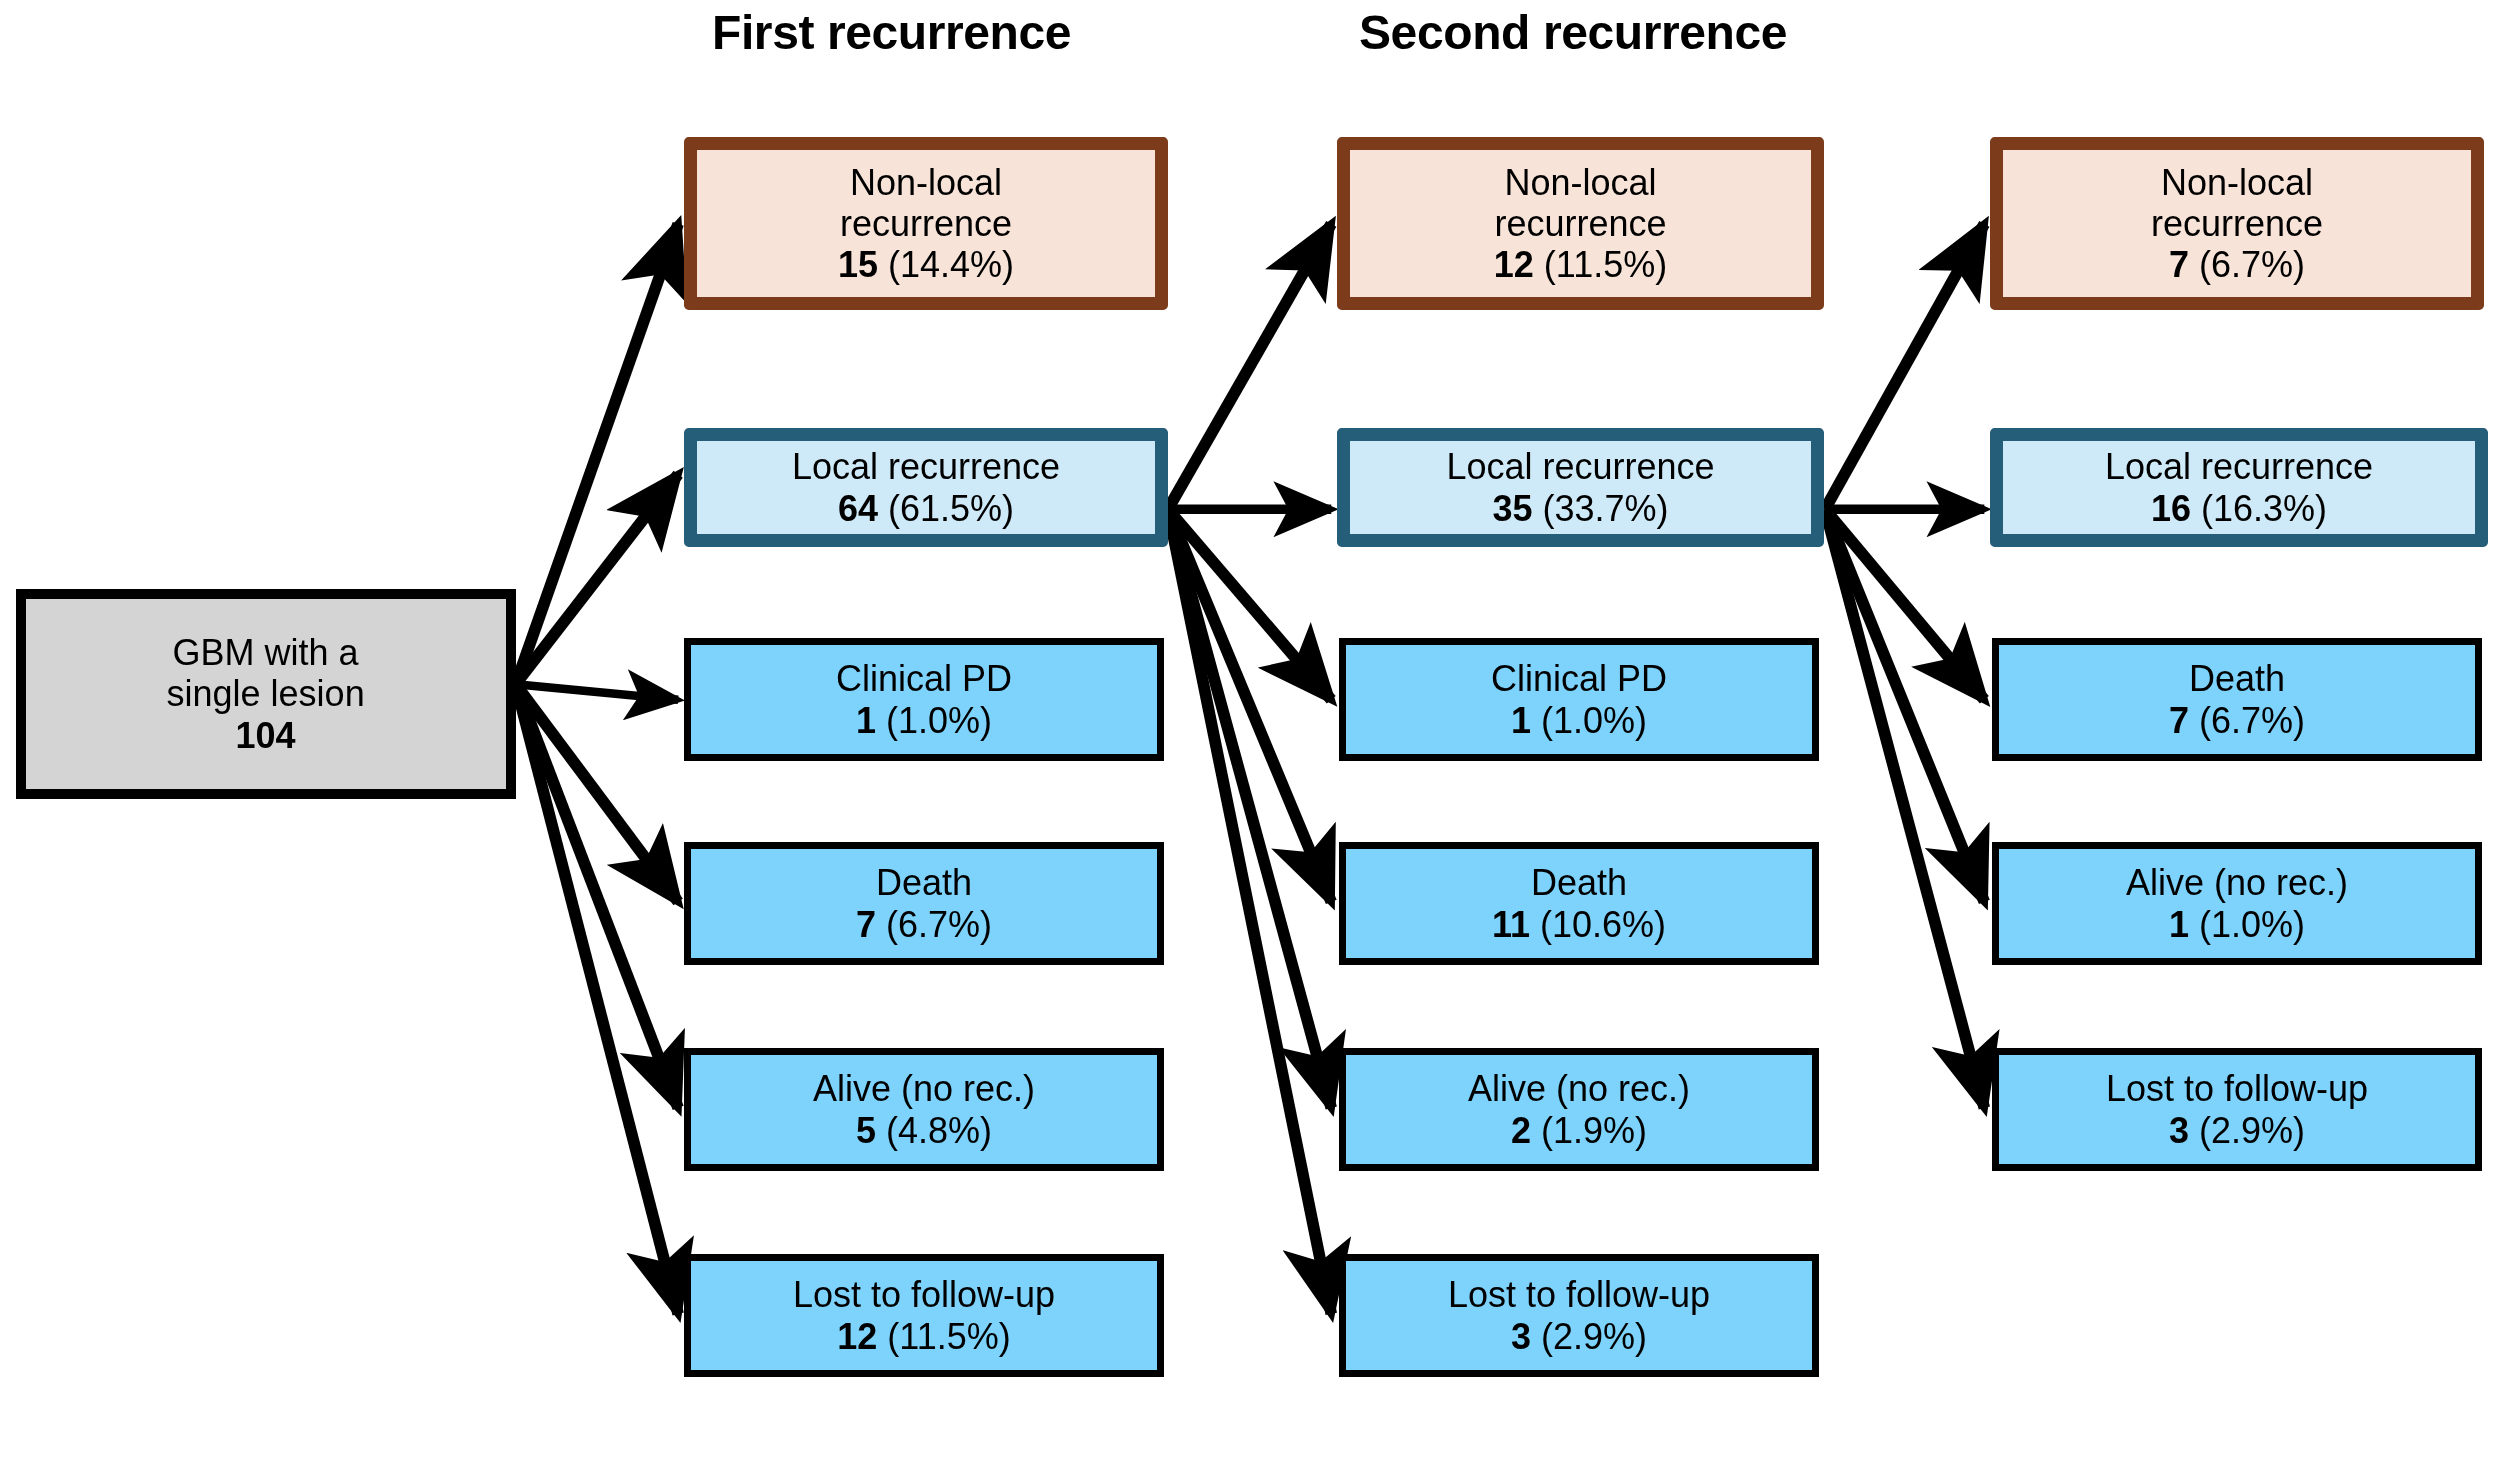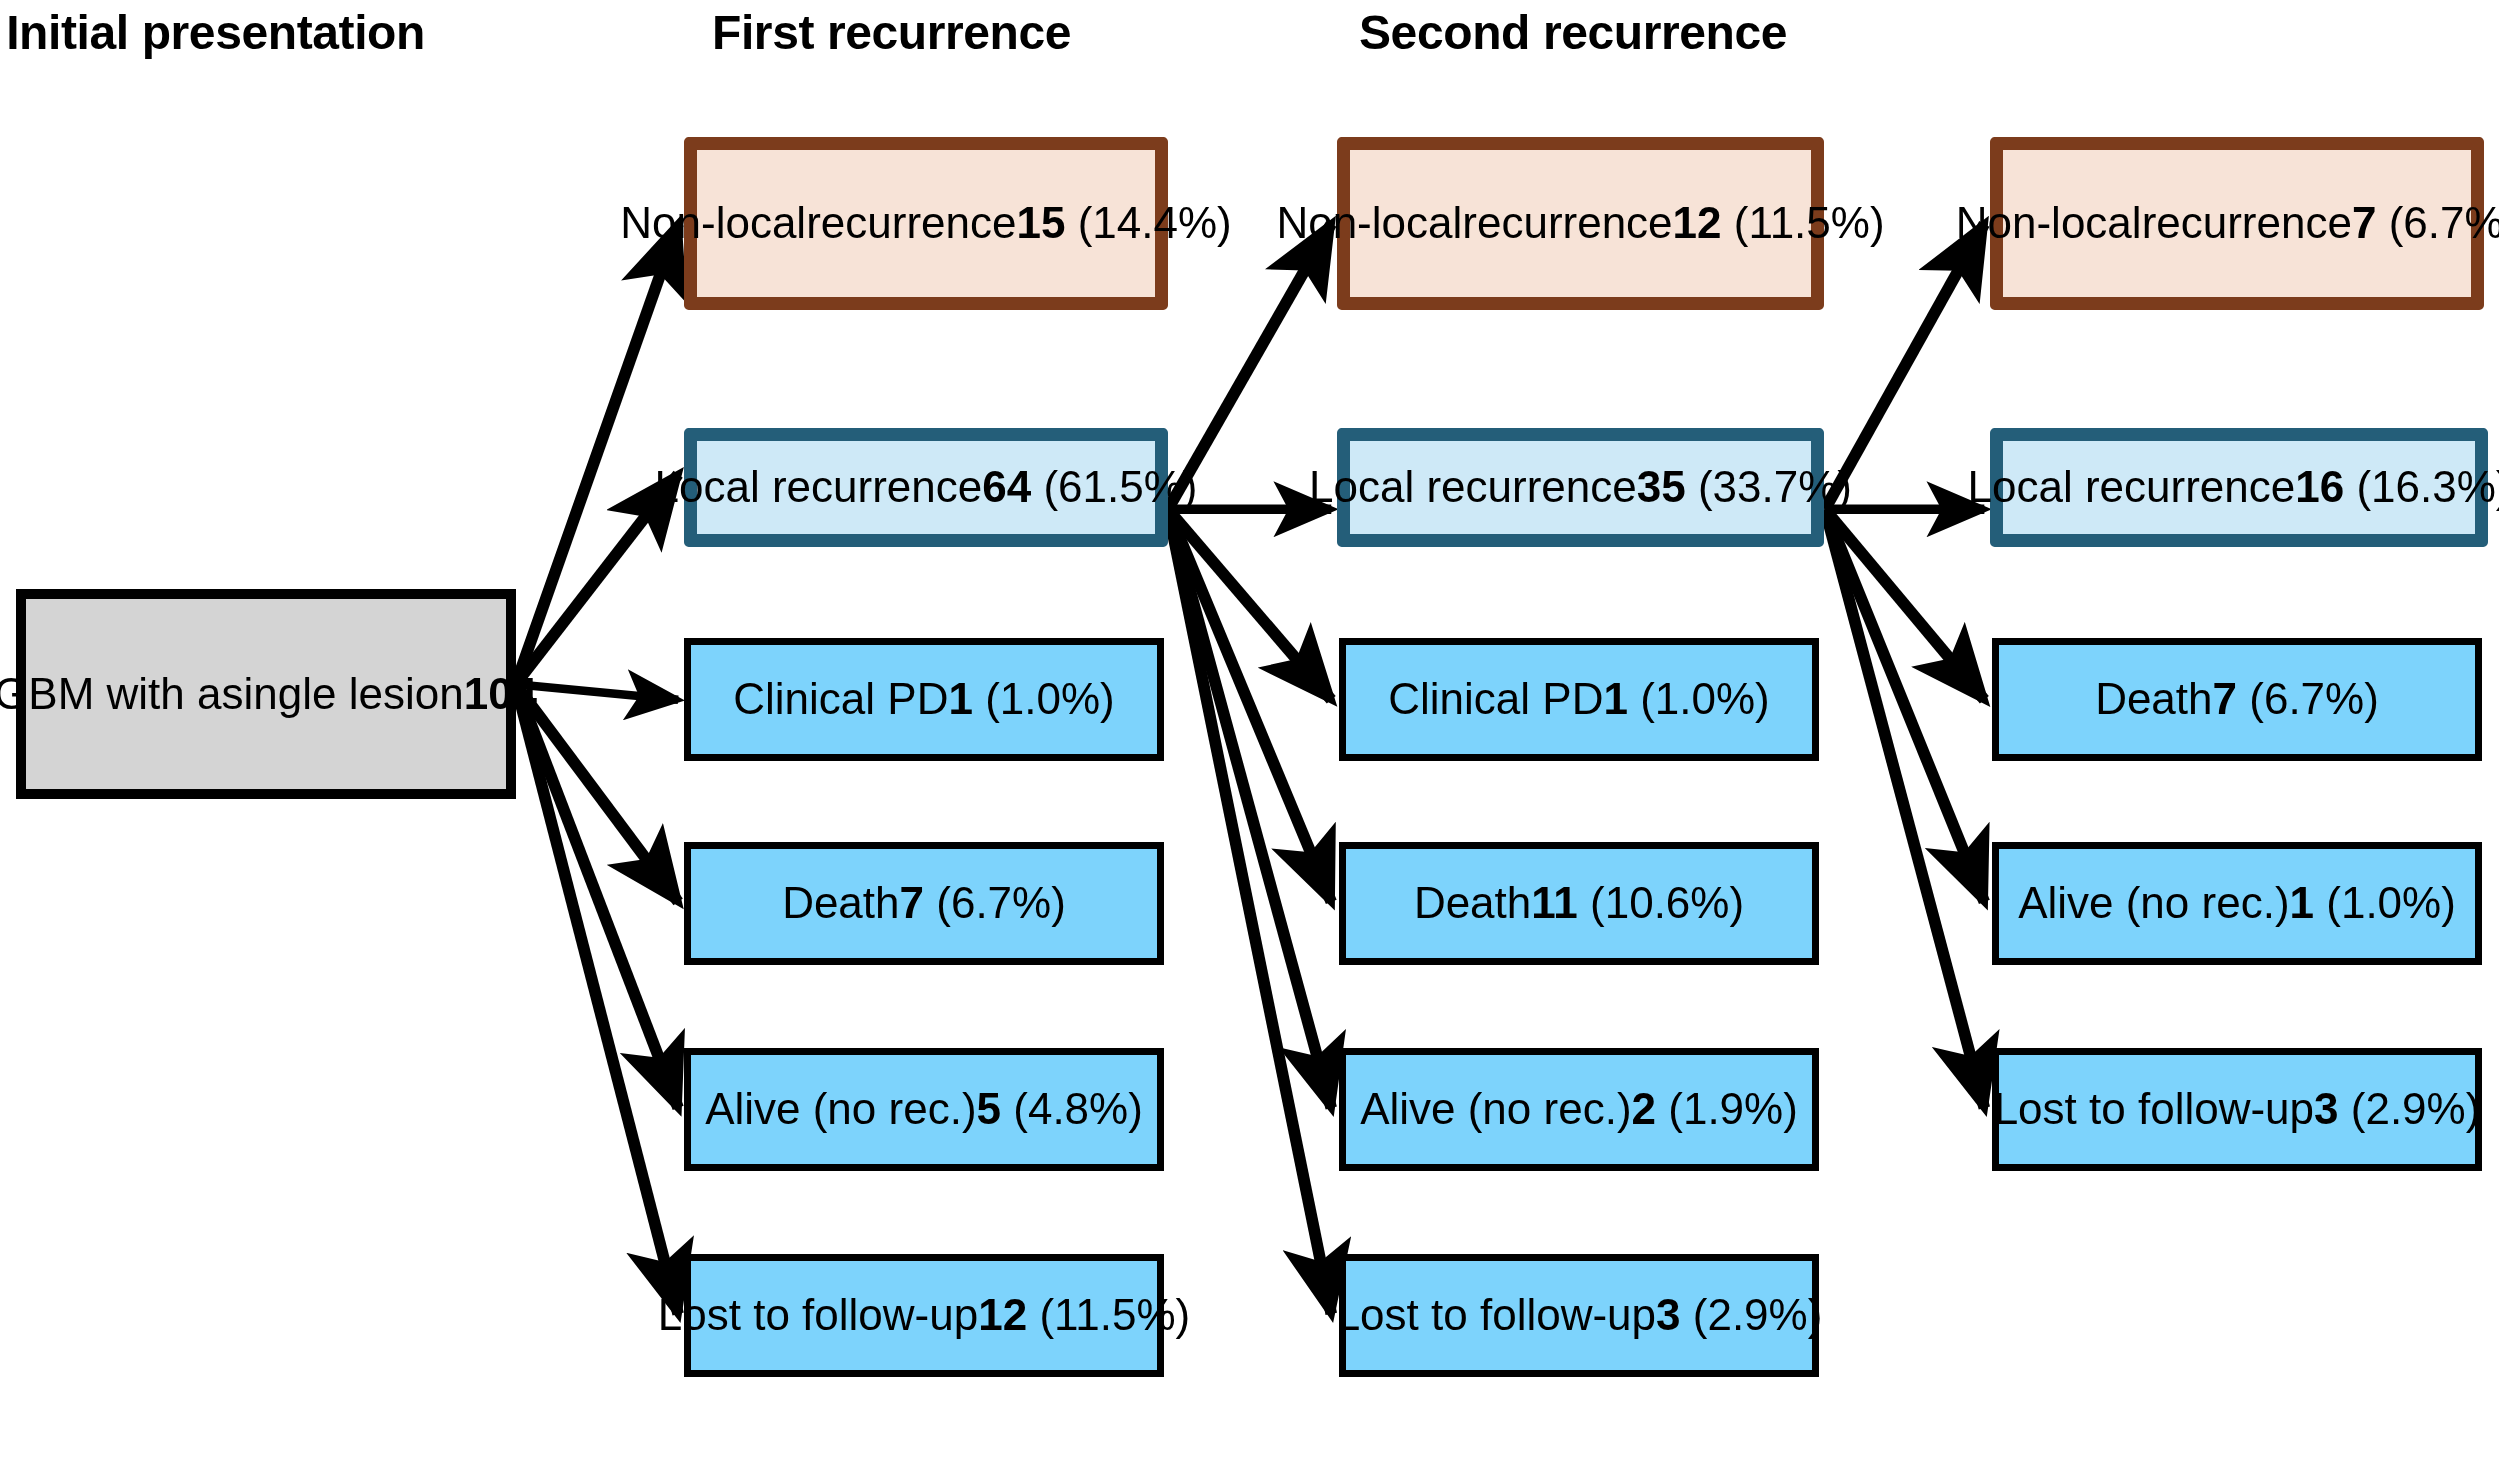--- a/index.html
+++ b/index.html
@@ -20,25 +20,26 @@
     font-size: 48px;
     font-weight: bold;
     color: #000000;
     white-space: nowrap;
     letter-spacing: -0.4px;
   }
   .node {
     position: absolute;
     box-sizing: border-box;
     display: flex;
+    flex-direction: column;
     align-items: center;
     justify-content: center;
     text-align: center;
     color: #000000;
-    font-size: 44px;
+    font-size: 36px;
     line-height: 1.14;
     z-index: 5;
   }
   .node .nline { display: block; white-space: nowrap; }
   .node .count { font-weight: bold; }
   .node-root {
     background: #d4d4d4;
     border: 10px solid #000000;
   }
   .node-white {
@@ -62,21 +63,20 @@
     height: 1478px;
     z-index: 1;
     pointer-events: none;
   }
 </style>
 </head>
 <body>
 
 <div id="canvas">
 
-  <div class="col-header" style="left:6.2px; top:4.7px;">Initial presentation</div>
   <div class="col-header" style="left:1359px; top:4.7px;">Second recurrence</div>
   <div class="col-header" style="left:712px; top:4.7px;">First recurrence</div>
 
   <svg id="edges" viewBox="0 0 3215 1901" xmlns="http://www.w3.org/2000/svg">
     <defs>
       <marker id="ah" markerWidth="7" markerHeight="6" refX="6.2" refY="3" orient="auto" markerUnits="strokeWidth">
         <path d="M0,0 L7,3 L0,6 L1.6,3 Z" fill="#000000"></path>
       </marker>
     </defs>
 

